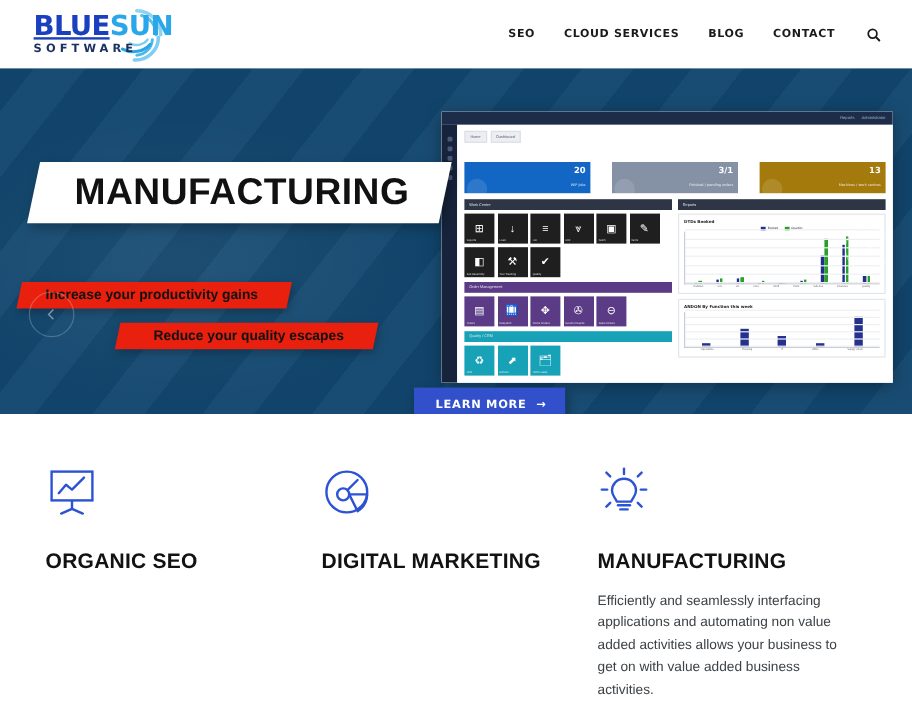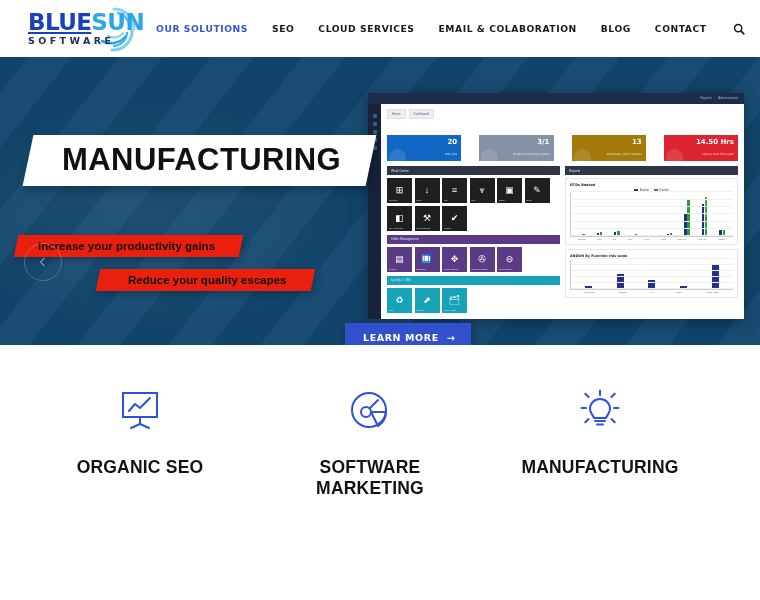--- a/index.html
+++ b/index.html
@@ -316,21 +316,21 @@
   }
   .xlabels span { font-size: 2.2px; color: #666; }
 
   
   .features {
     display: flex;
     padding: 44px 32px 0 38px;
     gap: 0;
     background: #ffffff;
   }
-  .feature { width: 232px; padding-right: 26px; text-align: center; }
+  .feature { width: 232px; padding-right: 26px; }
   .feature-icon { height: 48px; margin-bottom: 20px; }
   .feature-title {
     font-size: 17.5px;
     font-weight: bold;
     color: #121212;
     letter-spacing: 0.2px;
     margin-bottom: 14px;
     font-family: "Liberation Sans", sans-serif;
   }
   .feature-text {
@@ -356,24 +356,22 @@
     </svg>
     <div class="logo-text-block">
       <div class="logo-line1">
         <span class="logo-blue">BLUE</span><span class="logo-sun">SUN</span>
       </div>
       <div class="logo-line2">SOFTWARE</div>
     </div>
   </div>
 
   <div class="nav">
-    <div class="nav-item active">OUR SOLUTIONS</div>
     <div class="nav-item">SEO</div>
     <div class="nav-item">CLOUD SERVICES</div>
-    <div class="nav-item">EMAIL &amp; COLABORATION</div>
     <div class="nav-item">BLOG</div>
     <div class="nav-item">CONTACT</div>
     <div class="nav-search">
       <svg width="12" height="12" viewBox="0 0 14 14">
         <circle cx="6" cy="6" r="4.2" fill="none" stroke="#1a1a1a" stroke-width="1.7"></circle>
         <line x1="9.2" y1="9.2" x2="12.6" y2="12.6" stroke="#1a1a1a" stroke-width="1.9" stroke-linecap="round"></line>
       </svg>
     </div>
   </div>
 </div>
@@ -412,25 +410,20 @@
         <div class="stat s2">
           <div class="stat-ghost"></div>
           <div class="stat-num">3/1</div>
           <div class="stat-lbl">Finished / pending orders</div>
         </div>
         <div class="stat s3">
           <div class="stat-ghost"></div>
           <div class="stat-num">13</div>
           <div class="stat-lbl">Machines / work centres</div>
         </div>
-        <div class="stat s4">
-          <div class="stat-ghost"></div>
-          <div class="stat-num">14.50 Hrs</div>
-          <div class="stat-lbl">Labour time this week</div>
-        </div>
       </div>
 
       <div class="dash-cols">
 
         <div class="dash-left">
           <div class="panel-hd">Work Centre</div>
           <div class="tile-grid">
             <div class="tile">
                 <span class="tile-ico">⊞</span>
                 <span class="tile-cap">Reports</span>
@@ -651,36 +644,37 @@
 
   <div class="feature">
     <div class="feature-icon">
       <svg width="44" height="44" viewBox="0 0 44 44">
         <circle cx="21" cy="21" r="17" fill="none" stroke="#2b53d4" stroke-width="2"></circle>
         <circle cx="18" cy="23" r="5" fill="none" stroke="#2b53d4" stroke-width="2"></circle>
         <line x1="21.5" y1="19.5" x2="30" y2="11" stroke="#2b53d4" stroke-width="2" stroke-linecap="round"></line>
         <path d="M23 23 L38 23 A17 17 0 0 1 30 37 Z" fill="none" stroke="#2b53d4" stroke-width="2" stroke-linejoin="round"></path>
       </svg>
     </div>
-    <div class="feature-title">SOFTWARE MARKETING</div>
+    <div class="feature-title">DIGITAL MARKETING</div>
 
   </div>
 
   <div class="feature">
     <div class="feature-icon">
       <svg width="44" height="44" viewBox="0 0 44 44">
         <path d="M22 10 C28 10 32 14.5 32 20 C32 24 29 26 28 29 L16 29 C15 26 12 24 12 20 C12 14.5 16 10 22 10 Z" fill="none" stroke="#2b53d4" stroke-width="2" stroke-linejoin="round"></path>
         <line x1="17" y1="32" x2="27" y2="32" stroke="#2b53d4" stroke-width="2" stroke-linecap="round"></line>
         <line x1="19" y1="35.5" x2="25" y2="35.5" stroke="#2b53d4" stroke-width="2" stroke-linecap="round"></line>
         <line x1="22" y1="1.5" x2="22" y2="6" stroke="#2b53d4" stroke-width="2" stroke-linecap="round"></line>
         <line x1="8" y1="19" x2="3.5" y2="19" stroke="#2b53d4" stroke-width="2" stroke-linecap="round"></line>
         <line x1="36" y1="19" x2="40.5" y2="19" stroke="#2b53d4" stroke-width="2" stroke-linecap="round"></line>
         <line x1="10.5" y1="8" x2="7.3" y2="4.8" stroke="#2b53d4" stroke-width="2" stroke-linecap="round"></line>
         <line x1="33.5" y1="8" x2="36.7" y2="4.8" stroke="#2b53d4" stroke-width="2" stroke-linecap="round"></line>
         <line x1="10.5" y1="30" x2="7.3" y2="33.2" stroke="#2b53d4" stroke-width="2" stroke-linecap="round"></line>
         <line x1="33.5" y1="30" x2="36.7" y2="33.2" stroke="#2b53d4" stroke-width="2" stroke-linecap="round"></line>
       </svg>
     </div>
     <div class="feature-title">MANUFACTURING</div>
+    <div class="feature-text">Efficiently and seamlessly interfacing applications and automating non value added activities allows your business to get on with value added business activities.</div>
 
   </div>
 
 </div>
 
 </body></html>

